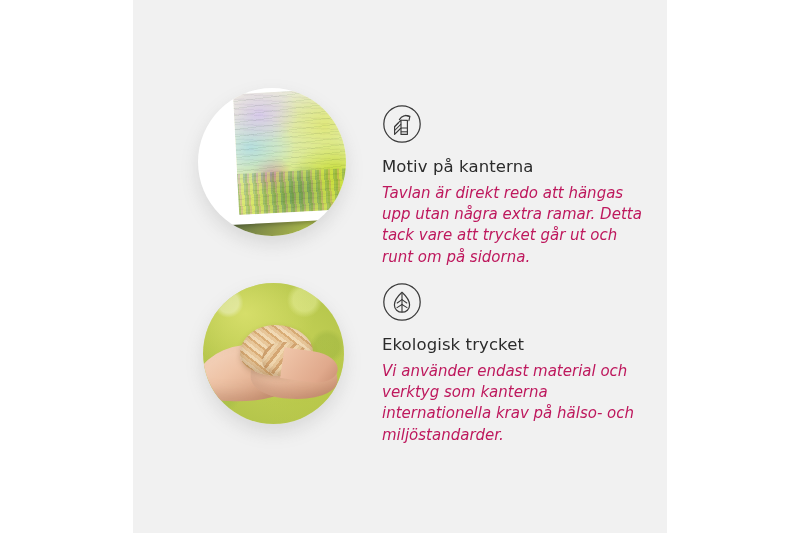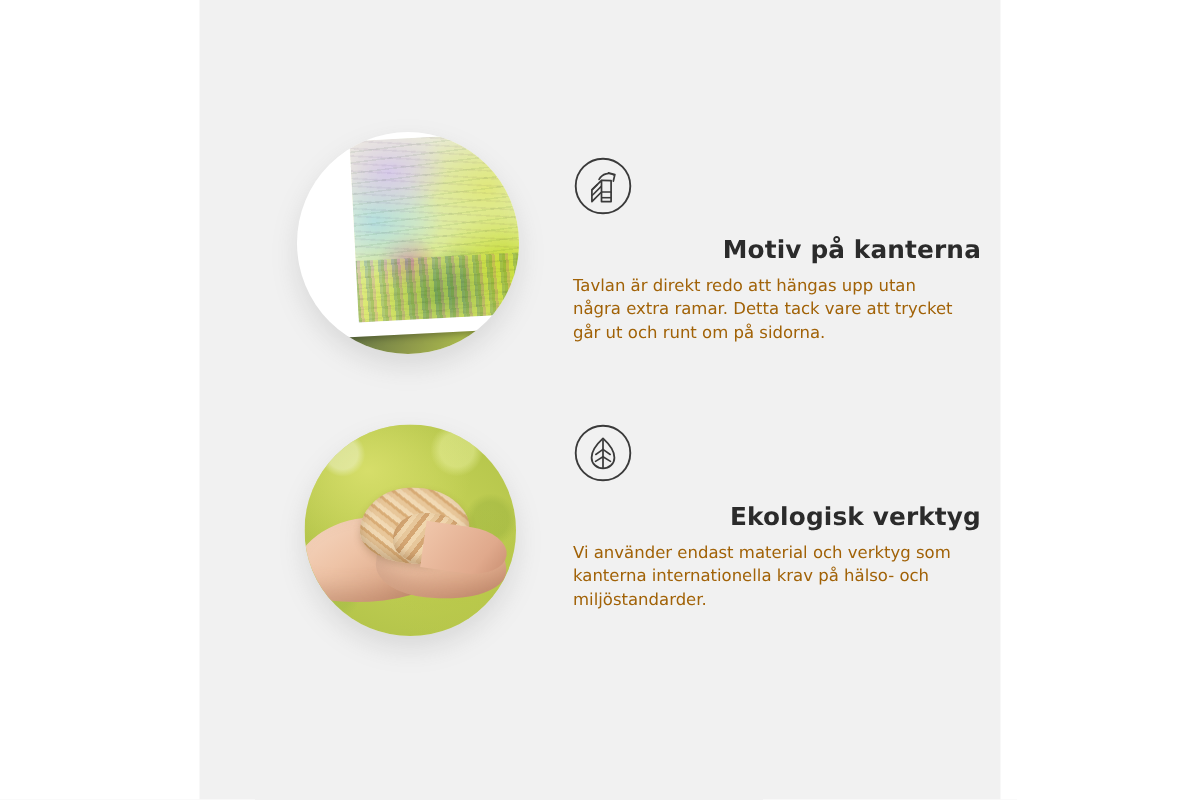--- a/index.html
+++ b/index.html
@@ -202,32 +202,32 @@
     width: 40px;
     height: 40px;
     display: block;
   }
   #feature-edges .text-col { top: 44px; }
   #feature-eco   .text-col { top: 44px; }
 
   .feat-title {
     margin: 13px 0 0 0;
     font-size: 16.5px;
-    font-weight: 700;
+    font-weight: 400;
     color: #2b2b2b;
     letter-spacing: .1px;
     line-height: 1.2;
-    text-align: right;
   }
   .feat-desc {
     margin: 6px 0 0 0;
-    font-size: 11px;
+    font-size: 15px;
     line-height: 1.42;
-    color: #a16207;
+    color: #be185d;
     max-width: 262px;
+    font-style: italic;
   }
 </style>
 </head>
 <body>
 
 <div id="page">
 
   <div id="panel">
 
     <section class="feature" id="feature-edges">
@@ -277,20 +277,20 @@
       <div class="text-col">
         <svg class="feat-icon" viewBox="0 0 40 40" aria-hidden="true">
           <circle cx="20" cy="20" r="18.2" fill="none" stroke="#3a3a3a" stroke-width="1.25"></circle>
           <path d="M20 10.3 C25.6 15.4 27.6 19.9 27.6 23.1 C27.6 27.2 24.2 30.2 20 30.2 C15.8 30.2 12.4 27.2 12.4 23.1 C12.4 19.9 14.4 15.4 20 10.3 Z" fill="none" stroke="#3a3a3a" stroke-width="1.2" stroke-linejoin="round"></path>
           <line x1="20" y1="11.2" x2="20" y2="30.2" stroke="#3a3a3a" stroke-width="1.15"></line>
           <path d="M20 17.6 L15.2 21.0" fill="none" stroke="#3a3a3a" stroke-width="1.05" stroke-linecap="round"></path>
           <path d="M20 17.6 L24.8 21.0" fill="none" stroke="#3a3a3a" stroke-width="1.05" stroke-linecap="round"></path>
           <path d="M20 22.5 L15.0 25.6" fill="none" stroke="#3a3a3a" stroke-width="1.05" stroke-linecap="round"></path>
           <path d="M20 22.5 L25.0 25.6" fill="none" stroke="#3a3a3a" stroke-width="1.05" stroke-linecap="round"></path>
         </svg>
-        <h3 class="feat-title">Ekologisk verktyg</h3>
+        <h3 class="feat-title">Ekologisk trycket</h3>
         <p class="feat-desc">Vi använder endast material och verktyg som kanterna internationella krav på hälso- och miljöstandarder.</p>
       </div>
 
     </section>
 
   </div>
 </div>
 
 </body></html>

